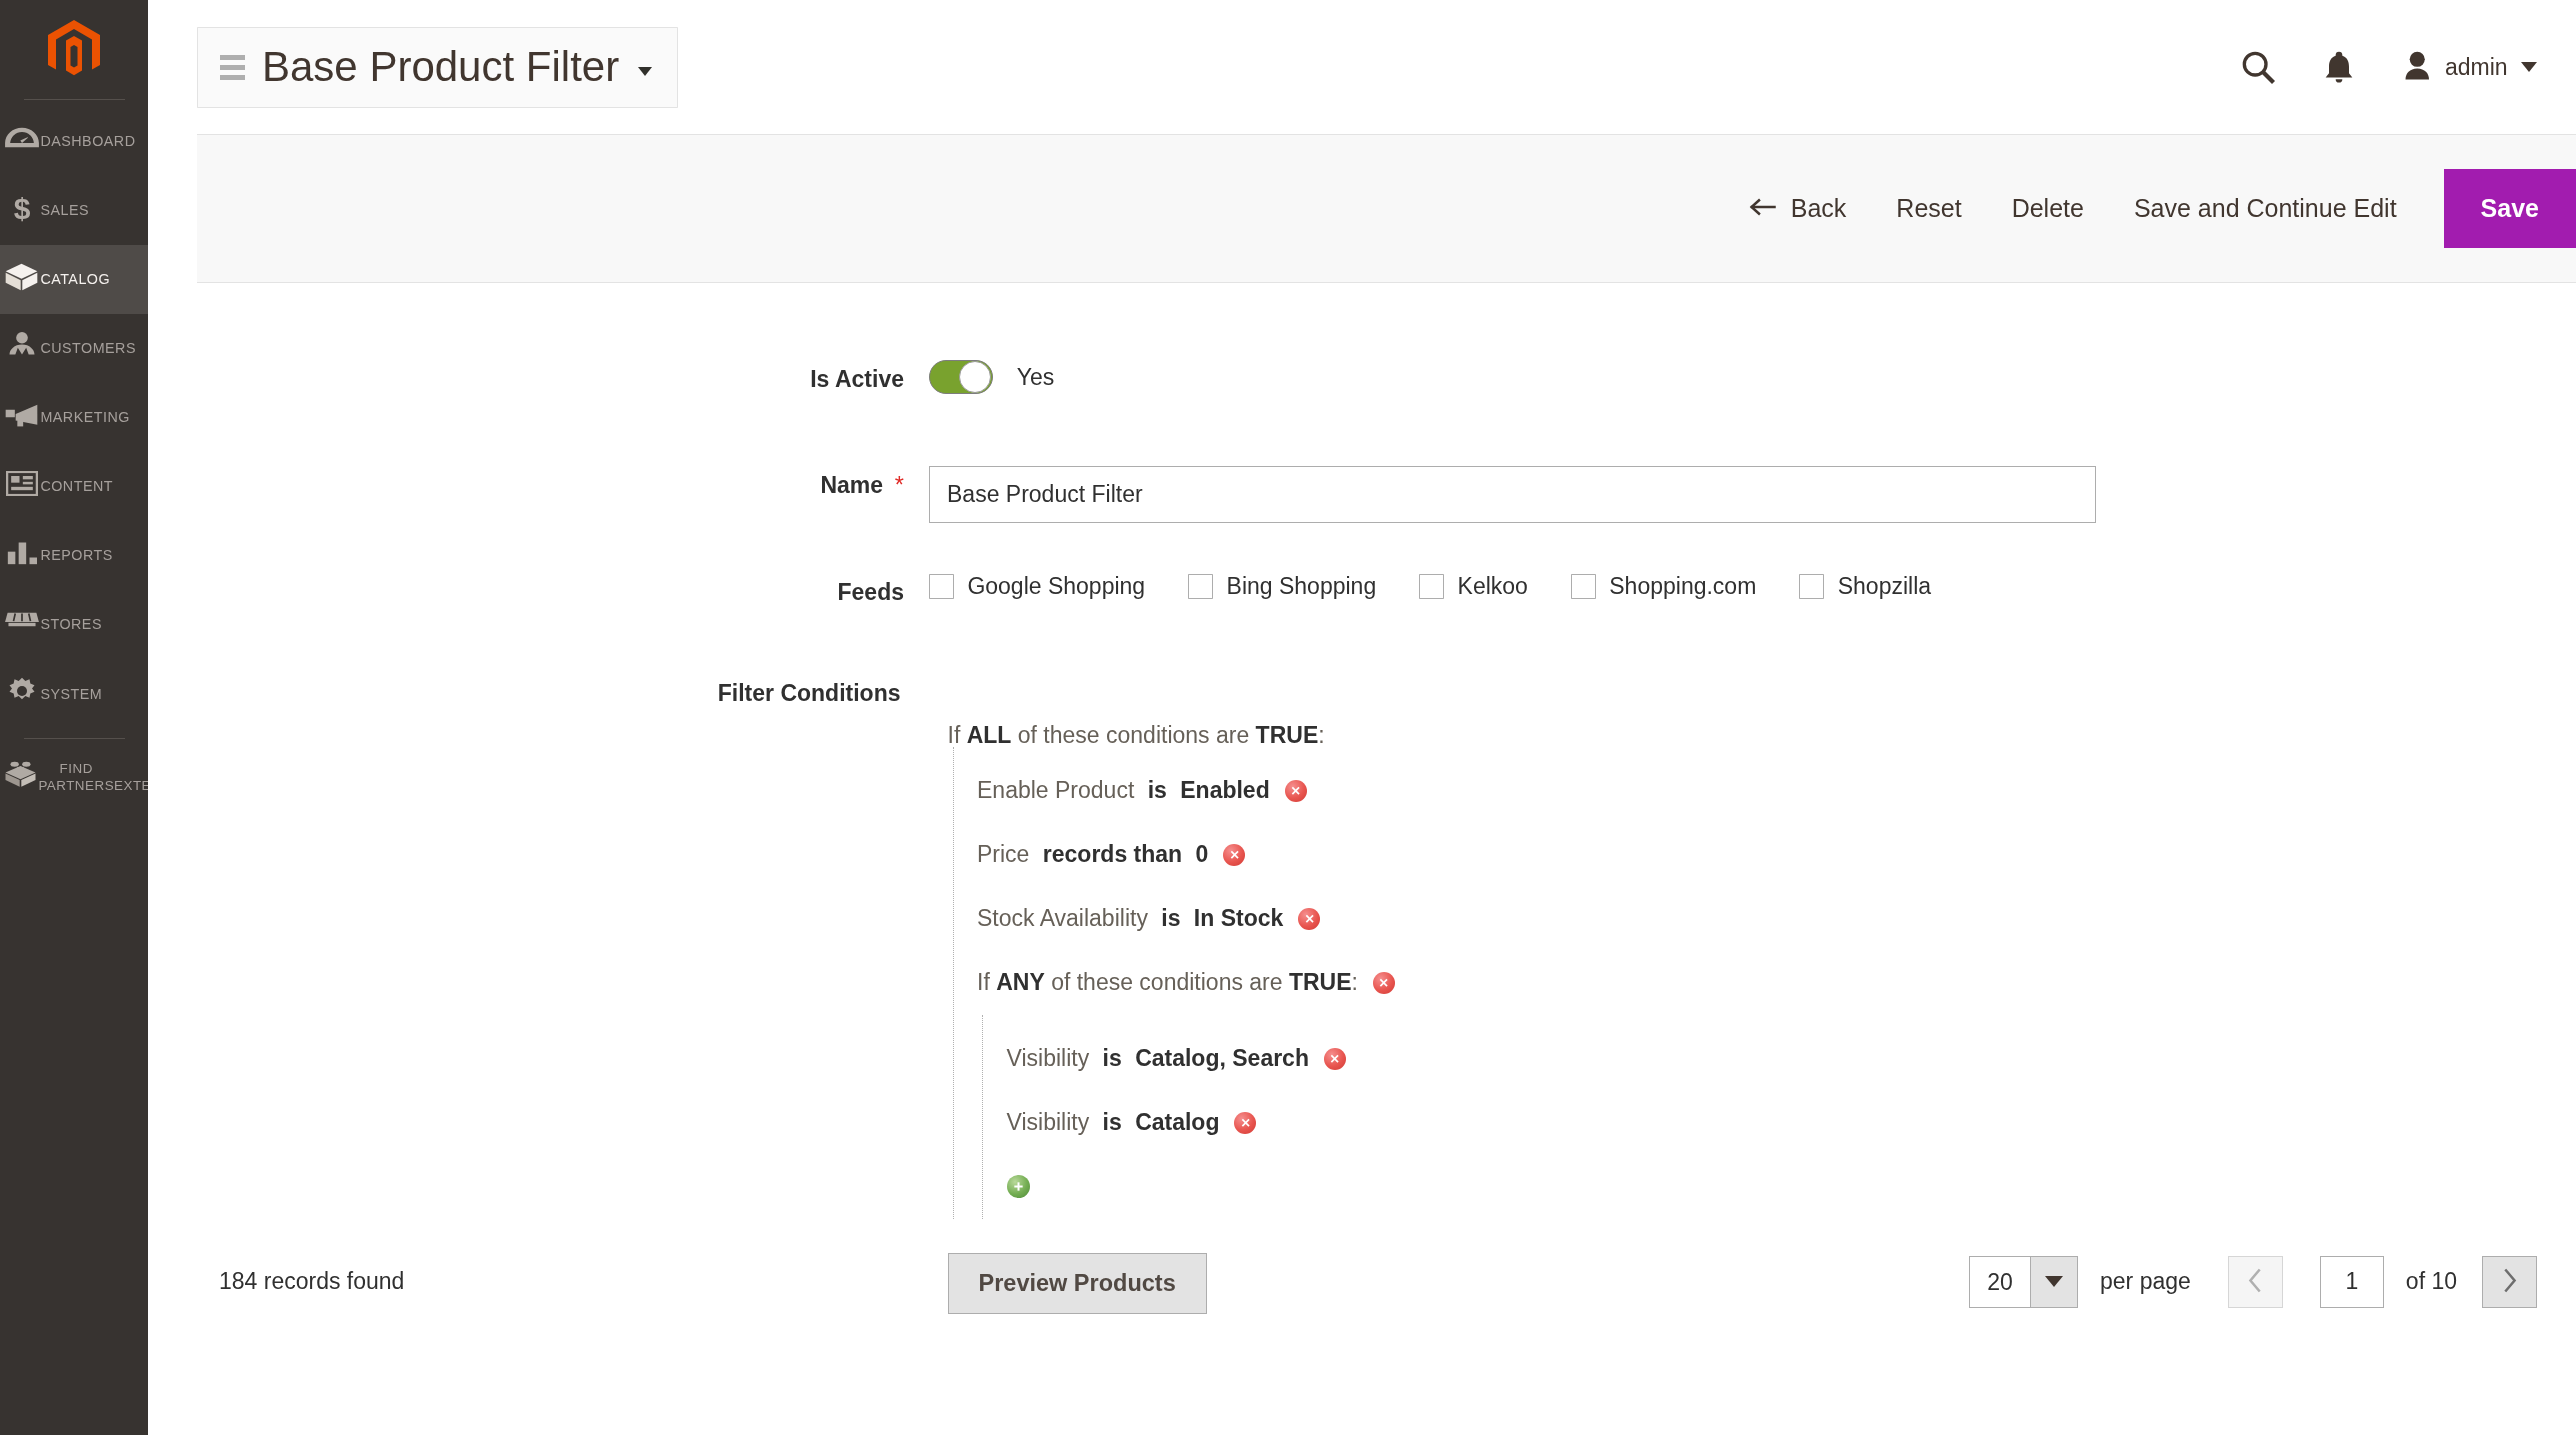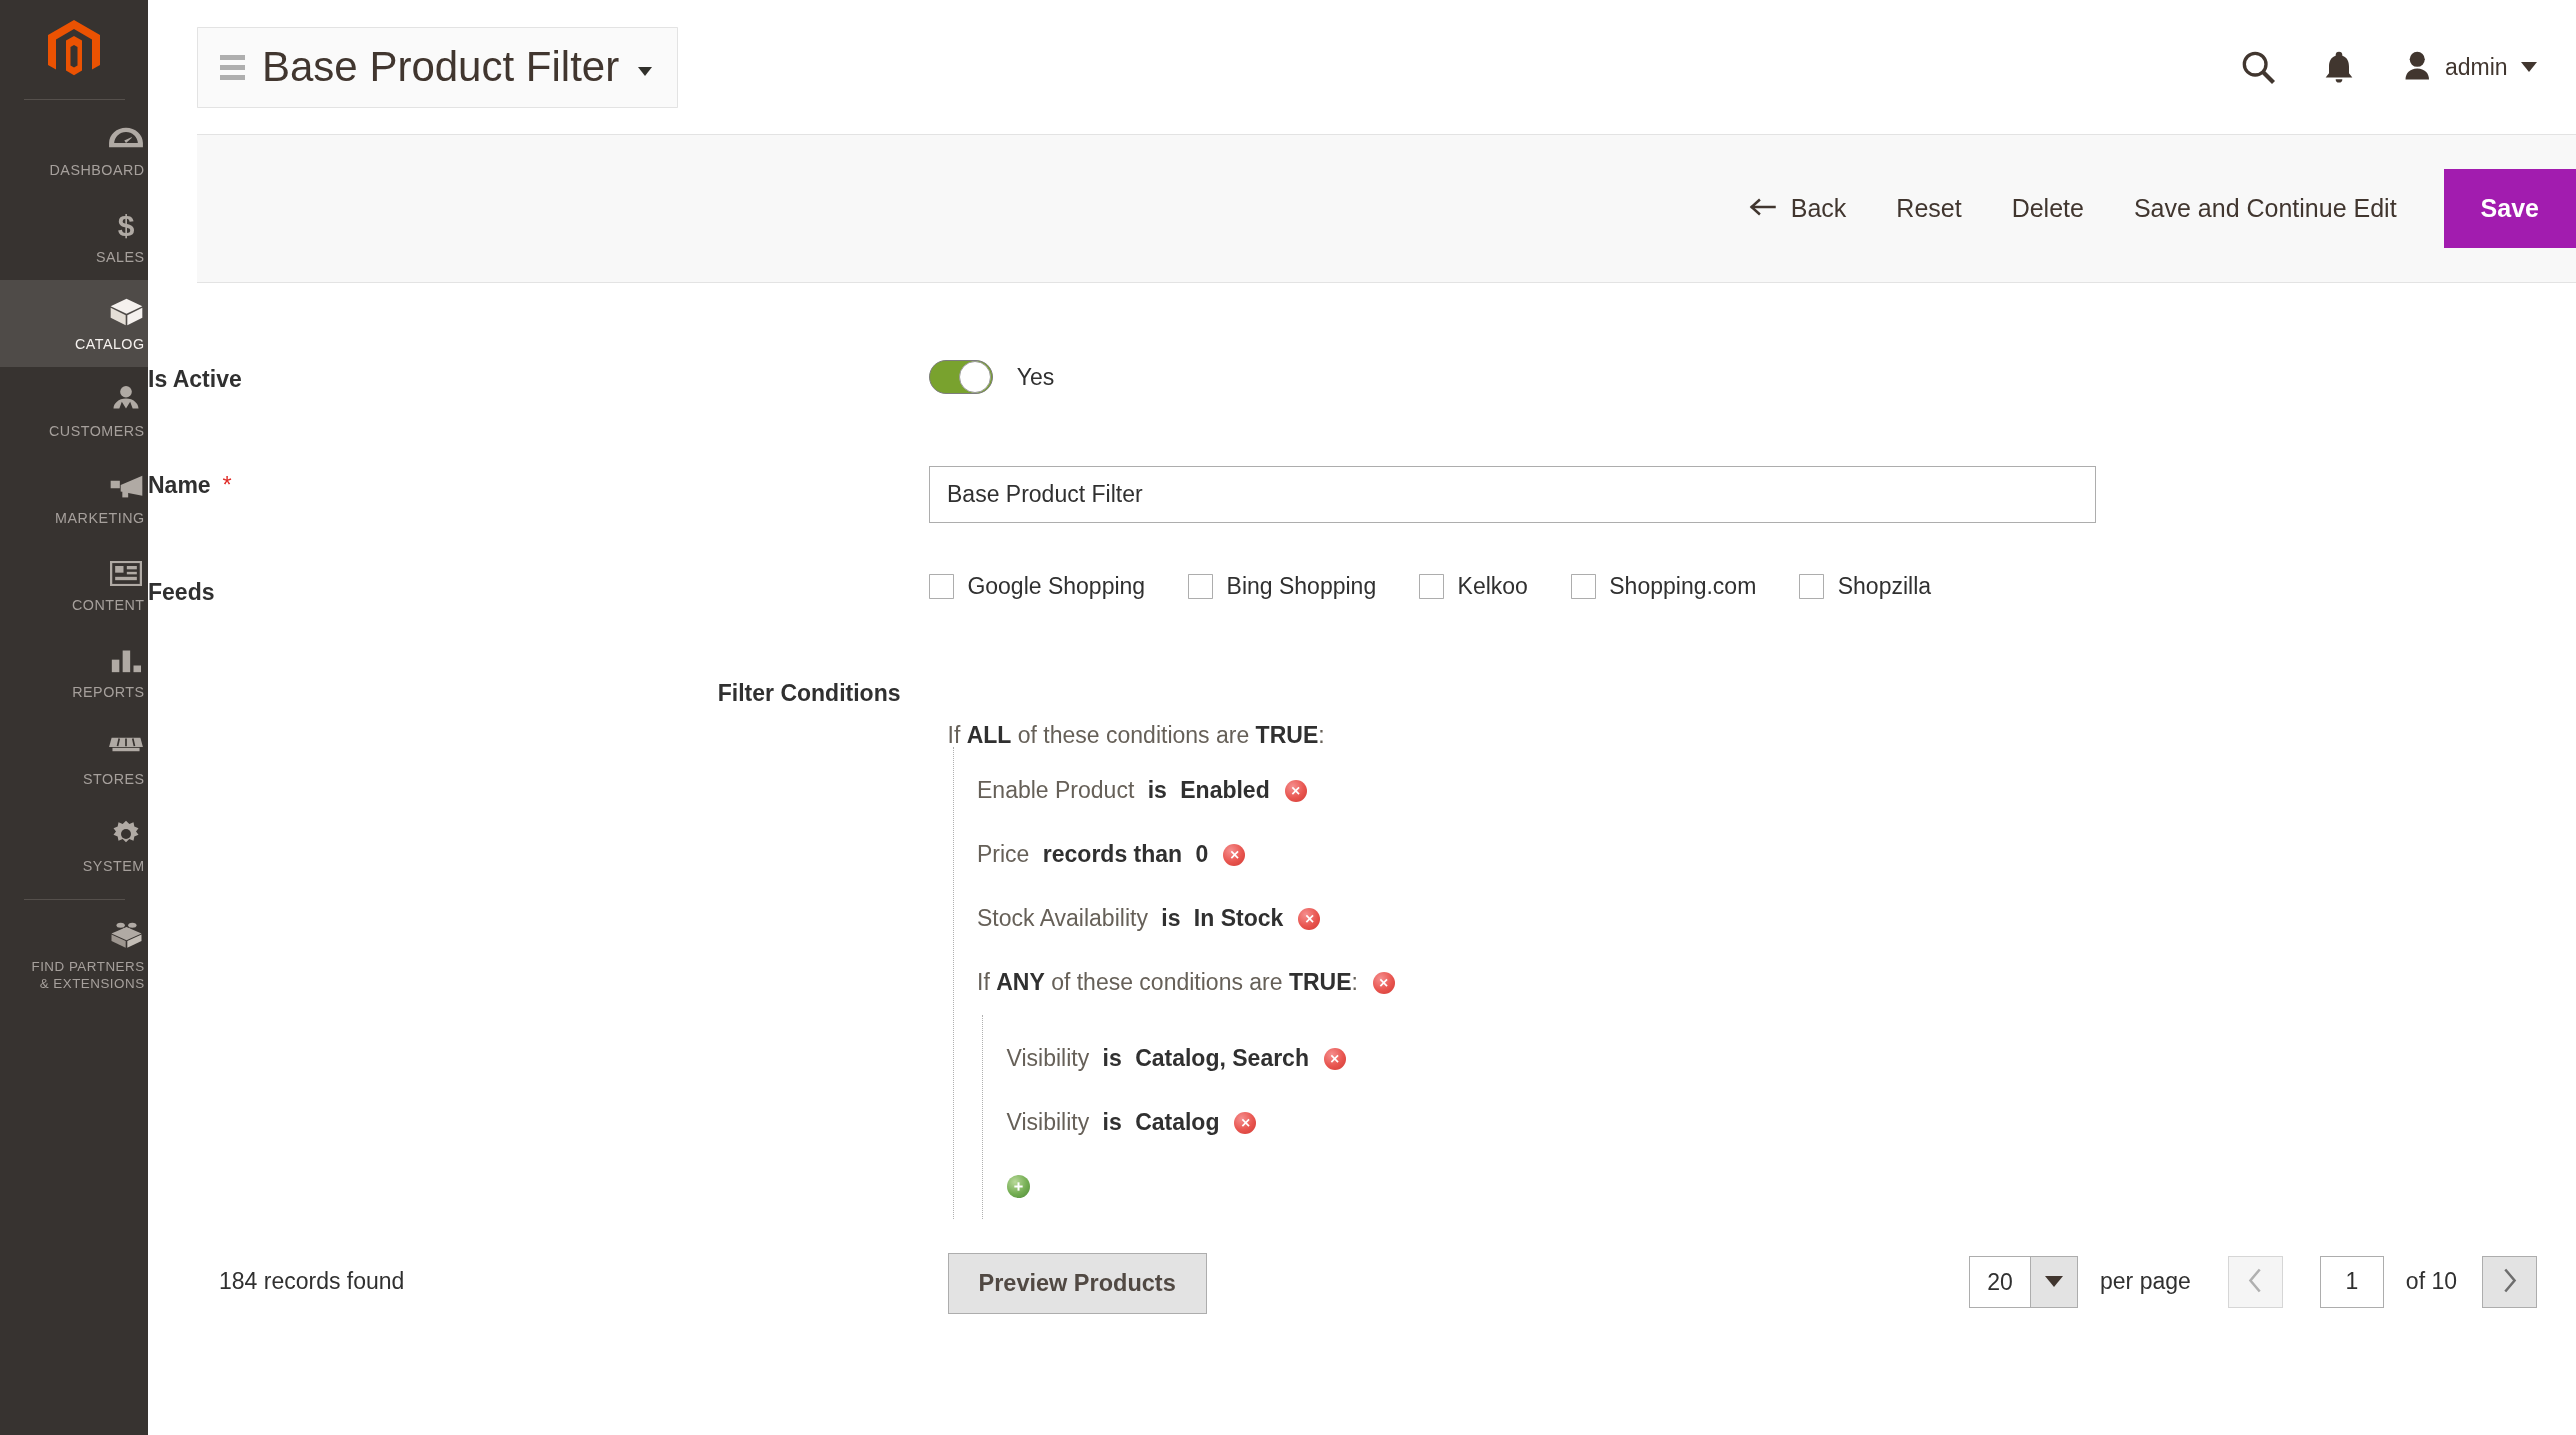--- a/index.html
+++ b/index.html
@@ -15,21 +15,21 @@
   .sidebar {
     width: 148px; min-width: 148px; height: 1436px;
     background: #373330;
     display: flex; flex-direction: column; align-items: stretch;
   }
   .logo-wrap { height: 99px; display: flex; align-items: center; justify-content: center; }
   .logo { width: 64px; height: 64px; display: block; }
   .logo-sep { height: 0.8px; background: #55504c; margin: 0 23.5px 6.7px 23.5px; }
   .nav-item {
     padding: 15px 3.4px 13.4px 3.4px;
-    display: flex; flex-direction: column; align-items: flex-end;
+    display: flex; align-items: center;
     cursor: pointer;
     text-align: center;
   }
   .nav-item.active { background: #4f4b48; }
   .nav-icon { width: 37px; height: 34px; display: flex; align-items: center; justify-content: center; margin-bottom: 6.7px; }
   .nav-icon svg { display: block; }
   .nav-label {
     color: #a6a09c; font-size: 14.3px; letter-spacing: 0.5px; line-height: 1.25;
   }
   .nav-item.active .nav-label { color: #f5f1ee; }
@@ -96,21 +96,21 @@
     font-family: "Liberation Sans", sans-serif;
     font-size: 25px; font-weight: 600;
     padding: 0 37px; height: 79px; margin-left: 22px; margin-right: 0;
     cursor: pointer;
   }
 
   
   .form-area { padding-top: 77px; position: relative; }
   .field-row { display: flex; align-items: flex-start; margin-bottom: 0; }
   .field-label {
-    width: 781px; padding-right: 25px;
+    width: 781px; text-align: right; padding-right: 25px;
     font-size: 23px; font-weight: bold; color: #303030;
     line-height: 1; padding-top: 8.4px;
   }
   .req-star { color: #e02b27; font-weight: normal; font-size: 23.5px; margin-left: 11.8px; }
   .field-ctl { flex: 1; }
 
   .row-active { height: 106px; }
   .toggle {
     width: 64px; height: 34px; border-radius: 17px;
     background: #79a22e; position: relative; display: inline-block;

